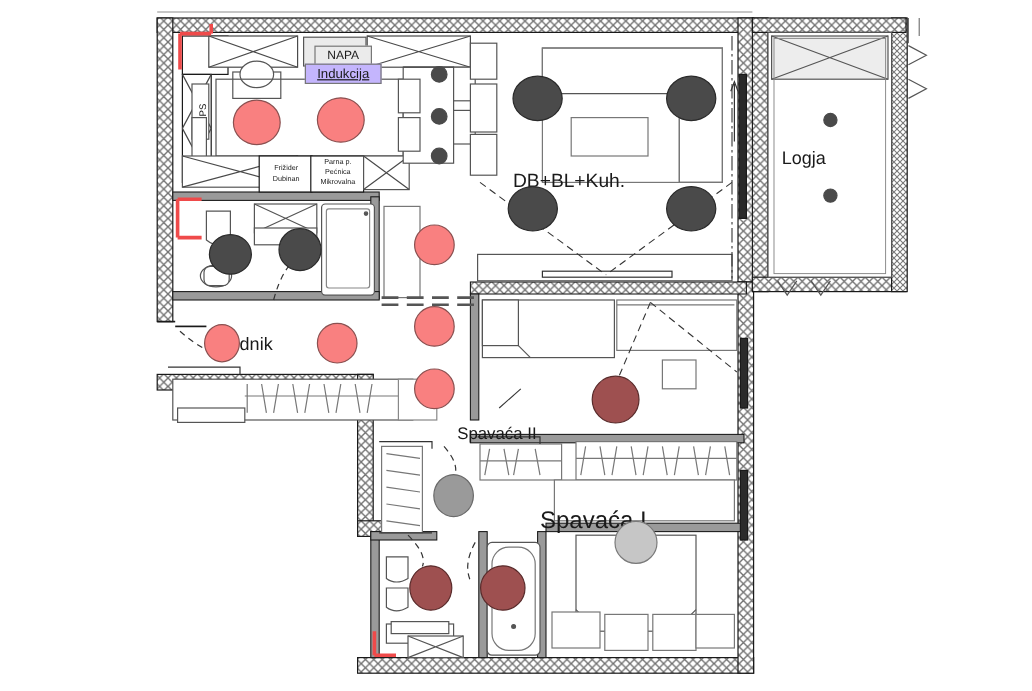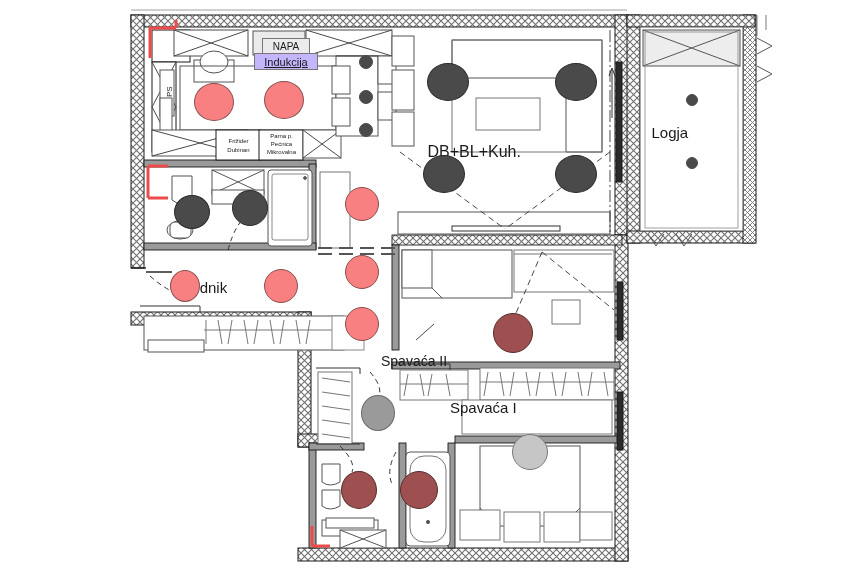--- a/index.html
+++ b/index.html
@@ -289,21 +289,21 @@
   </svg>
 
   <div class="roomlabel" style="left: 395.5px; top: 143px; font-size: 16px; margin-left: 32px;">DB+BL+Kuh.</div>
 
   <div class="roomlabel" style="left: 651.5px; top: 124px; font-size: 15px;">Logja</div>
 
   <div class="roomlabel" style="left: 180.5px; top: 279px; font-size: 15px;">Hodnik</div>
 
   <div class="roomlabel" style="left: 381px; top: 324px; font-size: 14px; margin-top: 29px;">Spavaća II</div>
 
-  <div class="roomlabel" style="left: 450px; top: 399px; font-size: 15px;">Spavaća I</div>
+  <div class="roomlabel" style="left: 450px; top: 423px; font-size: 20px;">Spavaća I</div>
 
   <div style="position:absolute;left:262px;top:38px;width:46px;height:15px;
               background:#ebebeb;border:1px solid #777;font-size:10px;
               display:flex;align-items:center;justify-content:center;color:#1a1a1a;">NAPA</div>
 
   <div style="position:absolute;left:254px;top:53px;width:62px;height:15px;
               background:#c4b5fd;border:1px solid #777;font-size:11px;
               display:flex;align-items:center;justify-content:center;color:#1a1a1a;text-decoration:underline;">Indukcija</div>
 
   <div style="position:absolute;left:163px;top:74px;width:12px;height:36px;

